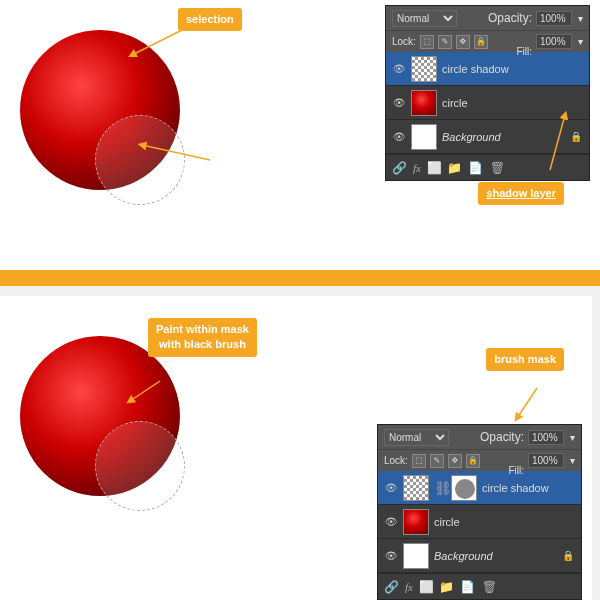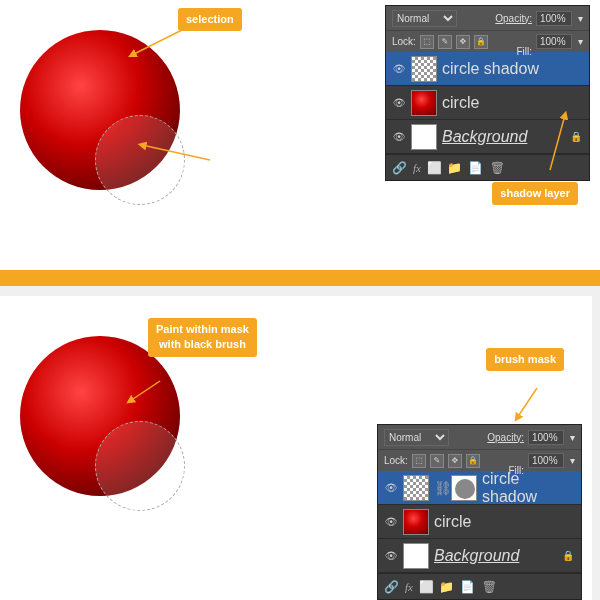--- a/index.html
+++ b/index.html
@@ -99,23 +99,22 @@
       background: #555;
       color: #ddd;
       border: 1px solid #666;
       font-size: 10px;
       width: 65px;
       padding: 1px 0;
     }
 
     .ps-opacity-label {
       color: #ddd;
-      font-size: 10px;
+      font-size: 12px;
       margin-left: auto;
-      text-decoration: underline;
     }
 
     .ps-opacity-value {
       color: #ddd;
       font-size: 10px;
       background: #444;
       border: 1px solid #666;
       width: 36px;
       padding: 1px 3px;
     }
@@ -210,27 +209,26 @@
     }
 
     .ps-thumb-circle-shadow-mask {
       background: repeating-conic-gradient(#999 0% 25%, #fff 0% 50%) 0 0 / 6px 6px;
       position: relative;
       overflow: hidden;
     }
 
     .ps-layer-name {
       color: #ddd;
-      font-size: 16px;
+      font-size: 11px;
       flex: 1;
     }
 
     .ps-layer-name.italic {
       font-style: italic;
-      text-decoration: underline;
     }
 
     .ps-layer-lock {
       color: #888;
       font-size: 10px;
     }
 
     .ps-panel-footer {
       background: #3c3c3c;
       display: flex;
@@ -358,21 +356,21 @@
 
   <svg class="arrow-svg" style="top:60px; right:10px; width:210px; height:120px;">
     <defs>
       <marker id="arrow3" markerWidth="6" markerHeight="6" refX="3" refY="3" orient="auto">
         <path d="M0,0 L6,3 L0,6 Z" fill="#f5a623"></path>
       </marker>
     </defs>
     <line x1="170" y1="110" x2="185" y2="55" stroke="#f5a623" stroke-width="1.5" marker-end="url(#arrow3)"></line>
   </svg>
 
-  <div class="annotation-box" style="top:182px; right:22px; white-space:nowrap;">shadow layer</div>
+  <div class="annotation-box" style="top:182px; right:36px; white-space:nowrap;text-decoration:underline;">shadow layer</div>
 
 </div>
 
 <div class="divider"></div>
 
 <div class="bottom-section">
 
   <div style="position:absolute; top:40px; left:20px;">
     <div class="red-ball" style="top:0; left:0;"></div>
     <div class="selection-circle" style="top:85px; left:75px;"></div>

